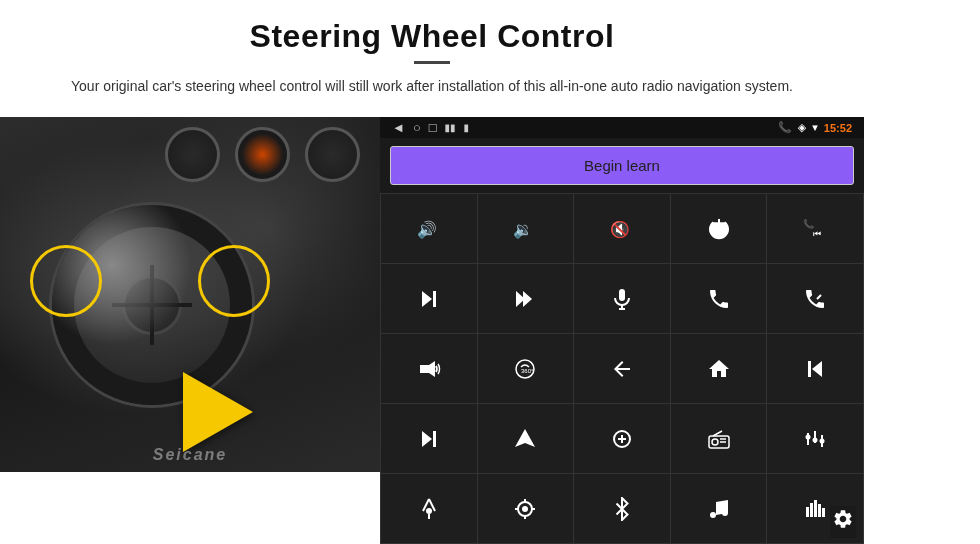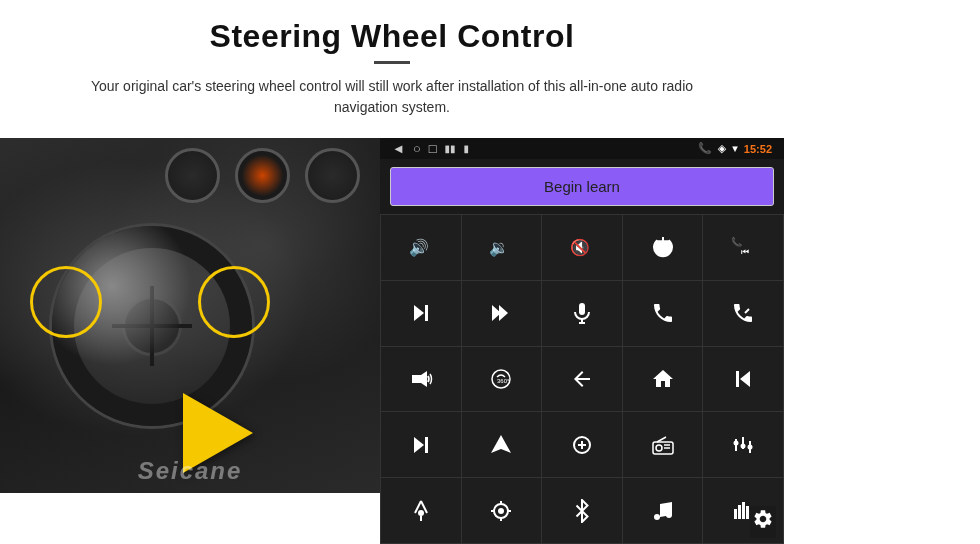--- a/index.html
+++ b/index.html
@@ -5,21 +5,21 @@
     * { margin: 0; padding: 0; box-sizing: border-box; }
     body {
       width: 980px;
       height: 544px;
       background: #fff;
       font-family: Arial, sans-serif;
       overflow: hidden;
     }
 
     .page-container {
-      width: 784px;
+      width: 864px;
       height: 544px;
       display: flex;
       flex-direction: column;
       align-items: center;
     }
 
     .header {
       text-align: center;
       padding: 18px 60px 8px;
       width: 100%;
@@ -175,21 +175,21 @@
       filter: drop-shadow(2px 2px 4px rgba(0,0,0,0.5));
     }
 
     
     .seicane-text {
       position: absolute;
       bottom: 8px;
       left: 50%;
       transform: translateX(-50%);
       font-style: italic;
-      font-size: 24px;
+      font-size: 16px;
       font-weight: bold;
       color: rgba(255,255,255,0.4);
       letter-spacing: 2px;
     }
 
     
     .hu-interface {
       flex: 1;
       background: #1a1a1a;
       display: flex;

